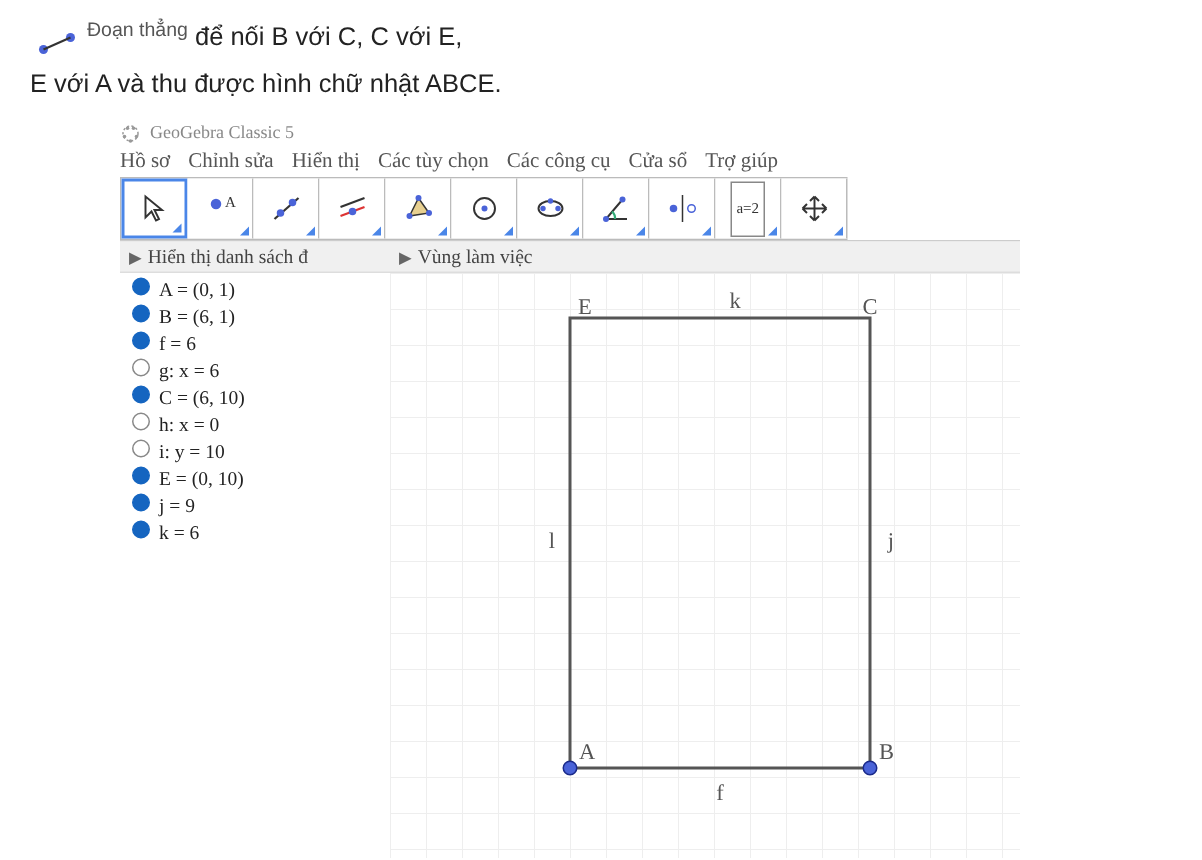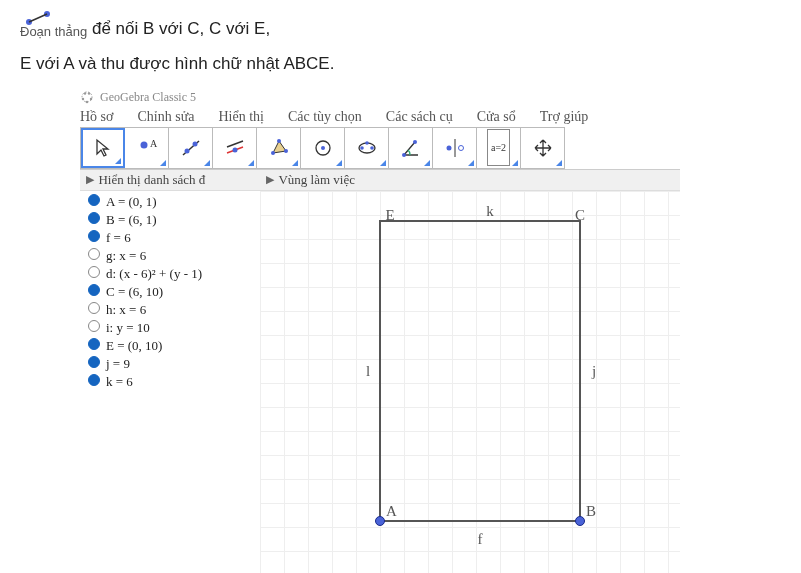--- a/index.html
+++ b/index.html
@@ -1,25 +1,25 @@
 <!DOCTYPE html>
 <html><head>
 <meta charset="utf-8">
 <style>
   * { box-sizing: border-box; margin: 0; padding: 0; }
   body { font-family: Arial, sans-serif; font-size: 14px; background: #fff; color: #333; }
   .page { padding: 10px 20px; width: 801px; }
   .instruction { font-size: 17px; color: #222; line-height: 1.8; margin-bottom: 6px; }
-  .tool-inline { display: inline-flex; align-items: flex-start; vertical-align: middle; flex-direction: column; }
+  .tool-inline { display: inline-flex; align-items: flex-end; vertical-align: middle; }
   .tool-inline svg { margin: 0 6px 0 4px; }
   .tool-label { font-size: 13px; color: #555; position: relative; top: -6px; }
   .app { margin: 10px 0 0 60px; width: 600px; font-family: Liberation Serif, serif; }
   .title-row { display: flex; align-items: center; gap: 6px; color: #888; font-size: 12px; margin-bottom: 2px; }
   .title-row svg { flex-shrink: 0; }
-  .menu { display: flex; gap: 24px; color: #555; font-size: 14px; margin: 4px 0 2px 0; }
+  .menu { display: flex; gap: 12px; color: #555; font-size: 14px; margin: 4px 0 2px 0; }
   .menu span { cursor: pointer; }
   .toolbar { display: flex; border: 1px solid #bbb; border-right: none; background: #f5f5f5; width: fit-content; }
   .tbtn { width: 44px; height: 40px; border-right: 1px solid #bbb; display: flex; align-items: center; justify-content: center; background: #fff; cursor: pointer; position: relative; }
   .tbtn.sel { border: 2px solid #4a86e8; width: 44px; height: 40px; }
   .tbtn .corner { position: absolute; right: 2px; bottom: 2px; width: 0; height: 0; border-left: 6px solid transparent; border-bottom: 6px solid #4a86e8; }
   .panels { display: flex; border-top: 1px solid #ccc; }
   .panel-head { display: flex; align-items: center; gap: 4px; background: #f0f0f0; padding: 2px 6px; font-size: 13px; color: #444; border-bottom: 1px solid #ddd; cursor: pointer; }
   .arrow { font-size: 11px; color: #666; }
   .left { width: 180px; }
   .obj-list { padding: 2px 0; }
@@ -67,21 +67,21 @@
         <circle cx="7" cy="12" r="1.2" fill="#999"></circle>
       </svg>
       <span>GeoGebra Classic 5</span>
     </div>
 
     <div class="menu">
       <span>Hồ sơ</span>
       <span>Chỉnh sửa</span>
       <span>Hiển thị</span>
       <span>Các tùy chọn</span>
-      <span>Các sách cụ</span>
+      <span>Các công cụ</span>
       <span>Cửa sổ</span>
       <span>Trợ giúp</span>
     </div>
 
     <div class="toolbar">
       <div class="tbtn sel">
         <svg width="22" height="22">
             <path d="M5 3 L5 17 L9 13 L12 19 L14 18 L11 12 L16 12 Z" fill="none" stroke="#333" stroke-width="1.3"></path>
           </svg>
         <div class="corner"></div>
@@ -180,30 +180,26 @@
             </div>
             <div class="obj">
               <div class="dot filled"></div>
               <span>f = 6</span>
             </div>
             <div class="obj">
               <div class="dot empty"></div>
               <span>g: x = 6</span>
             </div>
             <div class="obj">
+              <div class="dot filled"></div>
+              <span>C = (6, 10)</span>
+            </div>
+            <div class="obj">
               <div class="dot empty"></div>
-              <span>d: (x - 6)² + (y - 1)</span>
-            </div>
-            <div class="obj">
-              <div class="dot filled"></div>
-              <span>C = (6, 10)</span>
-            </div>
-            <div class="obj">
-              <div class="dot empty"></div>
-              <span>h: x = 6</span>
+              <span>h: x = 0</span>
             </div>
             <div class="obj">
               <div class="dot empty"></div>
               <span>i: y = 10</span>
             </div>
             <div class="obj">
               <div class="dot filled"></div>
               <span>E = (0, 10)</span>
             </div>
             <div class="obj">

